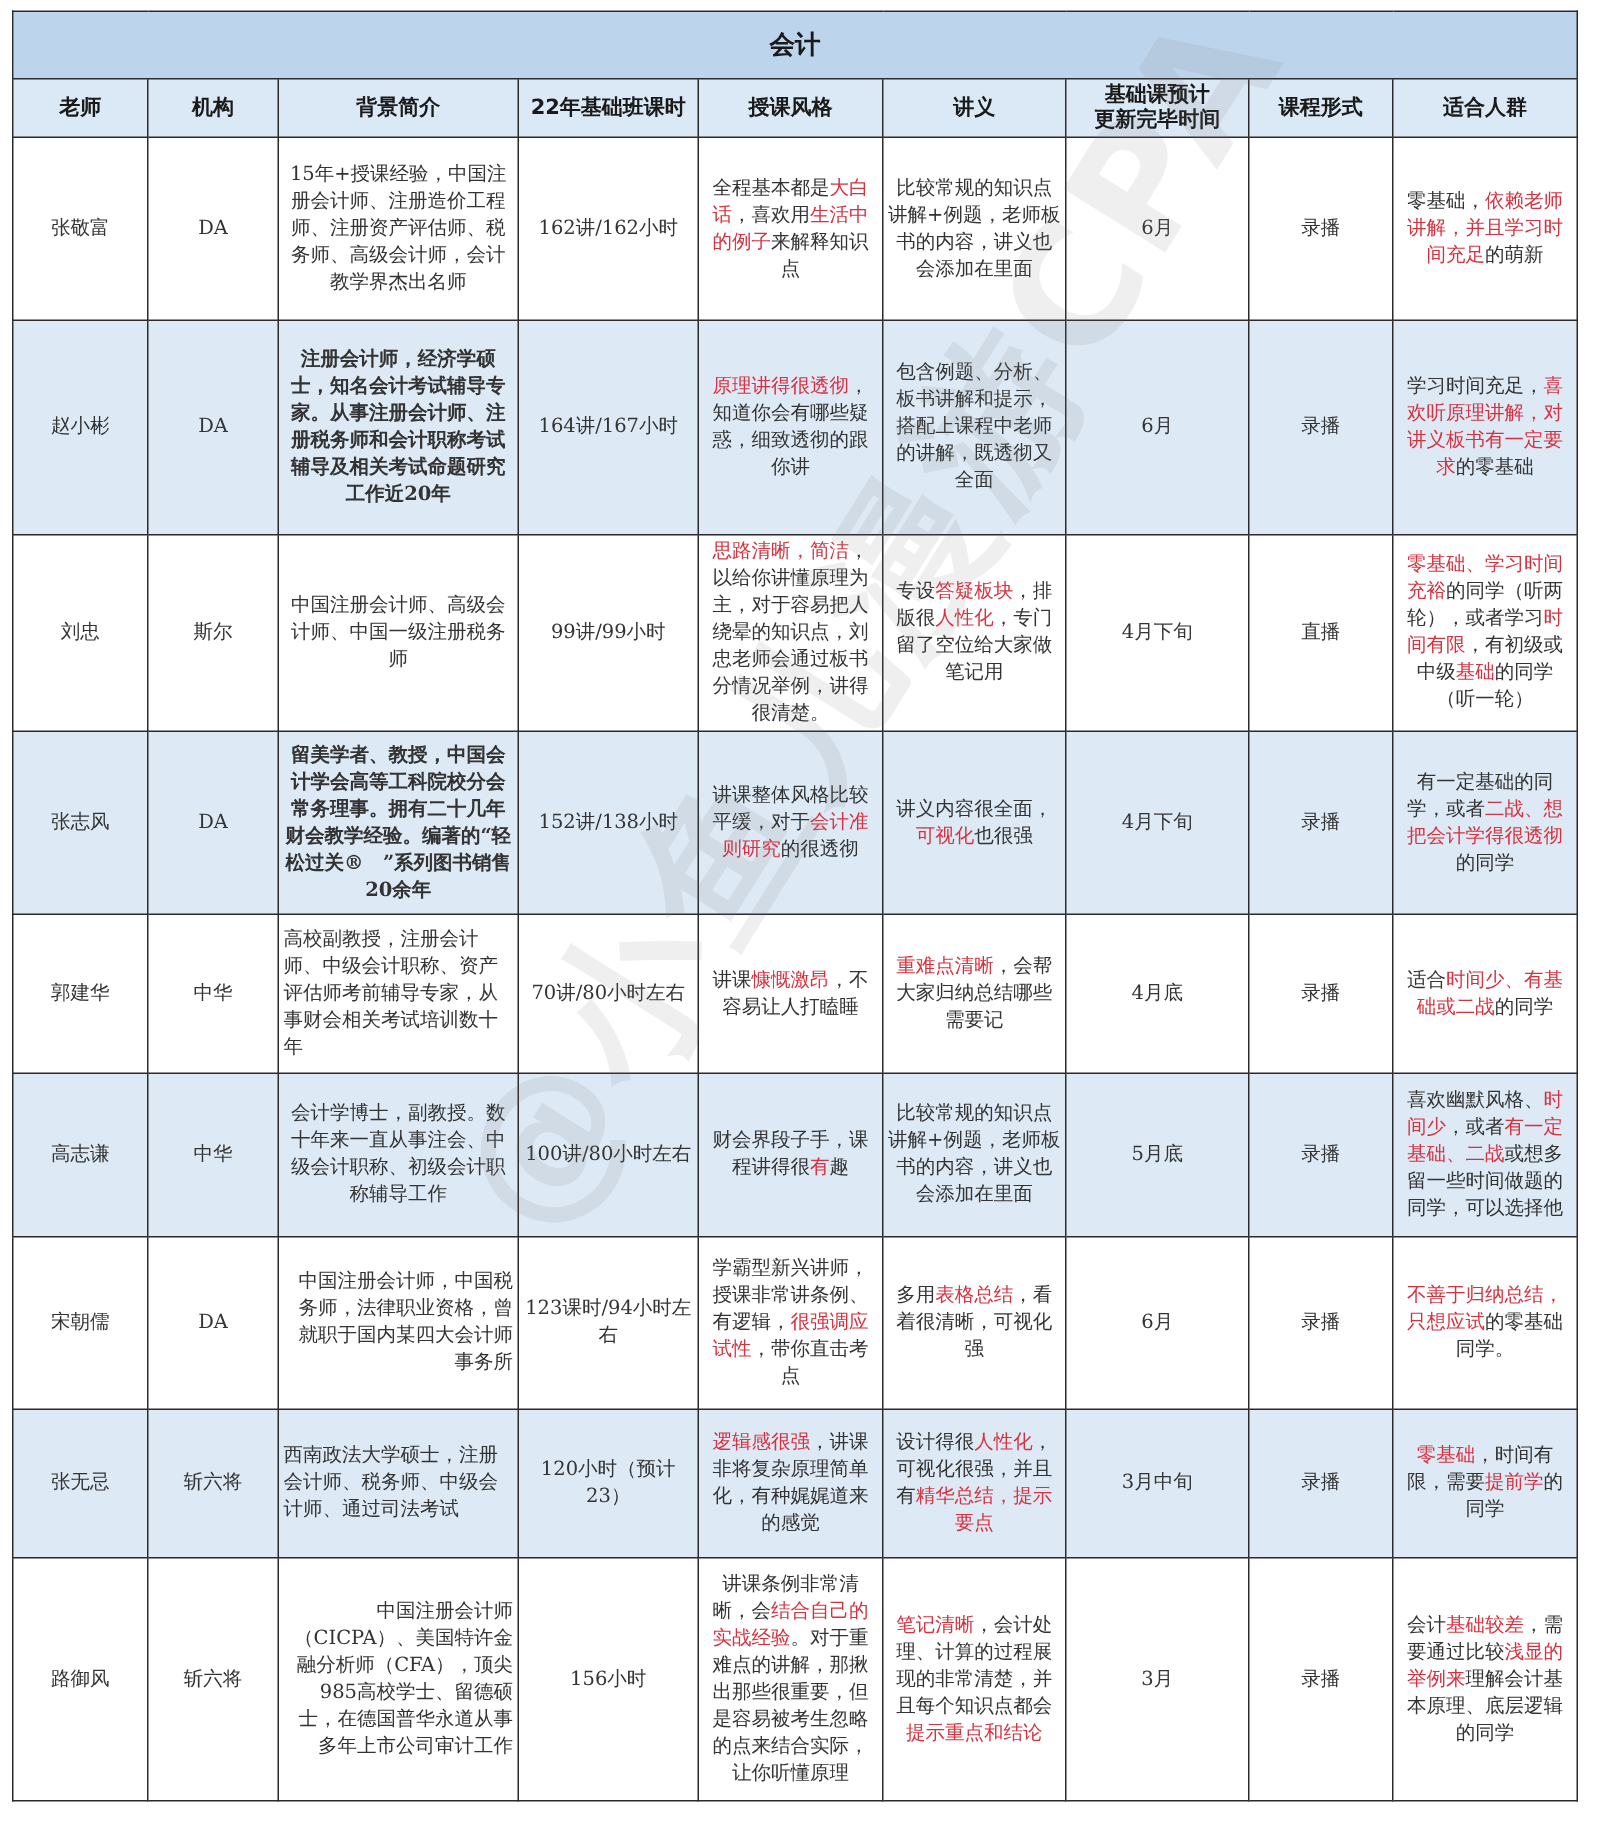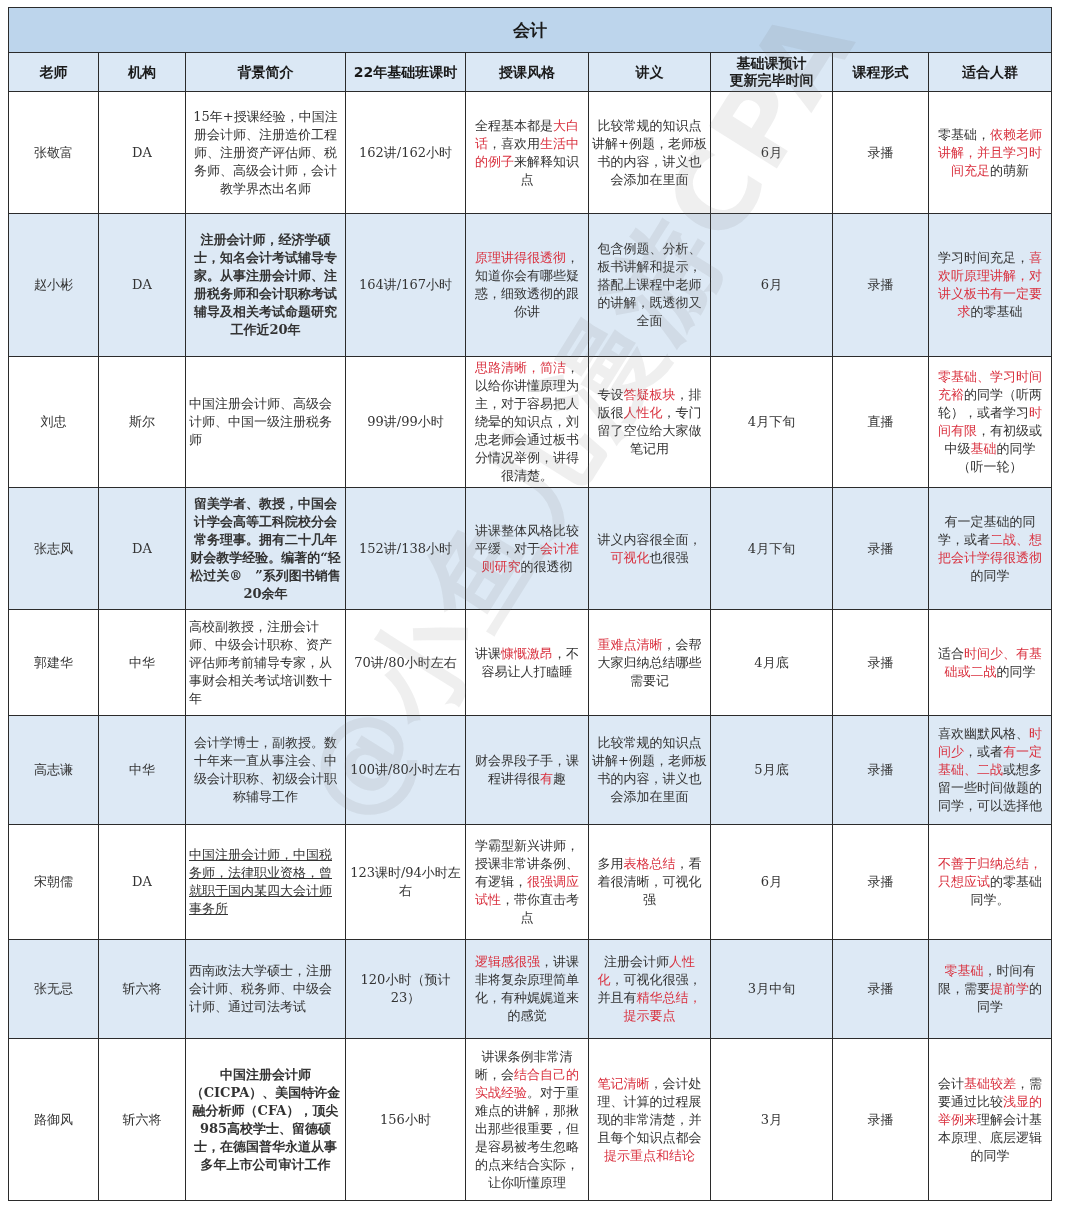--- a/index.html
+++ b/index.html
@@ -67,21 +67,21 @@
           <td>164讲/167小时</td>
           <td><span class="cell-text hl">原理讲得很透彻</span><span class="cell-text">，知道你会有哪些疑惑，细致透彻的跟你讲</span></td>
           <td><span class="cell-text">包含例题、分析、板书讲解和提示，搭配上课程中老师的讲解，既透彻又全面</span></td>
           <td>6月</td>
           <td>录播</td>
           <td><span class="cell-text">学习时间充足，</span><span class="cell-text hl">喜欢听原理讲解，对讲义板书有一定要求</span><span class="cell-text">的零基础</span></td>
         </tr>
         <tr class="white" style="height: 128px;">
           <td>刘忠</td>
           <td>斯尔</td>
-          <td style="text-align: left;">中国注册会计师、高级会计师、中国一级注册税务师</td>
+          <td style="text-align: center; font-family: Liberation Mono, monospace;">中国注册会计师、高级会计师、中国一级注册税务师</td>
           <td>99讲/99小时</td>
           <td><span class="cell-text hl">思路清晰，简洁</span><span class="cell-text">，以给你讲懂原理为主，对于容易把人绕晕的知识点，刘忠老师会通过板书分情况举例，讲得很清楚。</span></td>
           <td><span class="cell-text">专设</span><span class="cell-text hl">答疑板块</span><span class="cell-text">，排版很</span><span class="cell-text hl">人性化</span><span class="cell-text">，专门留了空位给大家做笔记用</span></td>
           <td>4月下旬</td>
           <td>直播</td>
           <td><span class="cell-text hl">零基础、学习时间充裕</span><span class="cell-text">的同学（听两轮），或者学习</span><span class="cell-text hl">时间有限</span><span class="cell-text">，有初级或中级</span><span class="cell-text hl">基础</span><span class="cell-text">的同学（听一轮）</span></td>
         </tr>
         <tr class="blue" style="height: 122px;">
           <td>张志风</td>
           <td>DA</td>
@@ -111,43 +111,43 @@
           <td>100讲/80小时左右</td>
           <td><span class="cell-text">财会界段子手，课程讲得很</span><span class="cell-text hl">有</span><span class="cell-text">趣</span></td>
           <td><span class="cell-text">比较常规的知识点讲解+例题，老师板书的内容，讲义也会添加在里面</span></td>
           <td>5月底</td>
           <td>录播</td>
           <td><span class="cell-text">喜欢幽默风格、</span><span class="cell-text hl">时间少</span><span class="cell-text">，或者</span><span class="cell-text hl">有一定基础、二战</span><span class="cell-text">或想多留一些时间做题的同学，可以选择他</span></td>
         </tr>
         <tr class="white" style="height: 115px;">
           <td>宋朝儒</td>
           <td>DA</td>
-          <td style="text-align: left; text-decoration: underline;">中国注册会计师，中国税务师，法律职业资格，曾就职于国内某四大会计师事务所</td>
+          <td style="text-align: right;">中国注册会计师，中国税务师，法律职业资格，曾就职于国内某四大会计师事务所</td>
           <td>123课时/94小时左右</td>
           <td><span class="cell-text">学霸型新兴讲师，授课非常讲条例、有逻辑，</span><span class="cell-text hl">很强调应试性</span><span class="cell-text">，带你直击考点</span></td>
           <td><span class="cell-text">多用</span><span class="cell-text hl">表格总结</span><span class="cell-text">，看着很清晰，可视化强</span></td>
           <td>6月</td>
           <td>录播</td>
           <td><span class="cell-text hl">不善于归纳总结，只想应试</span><span class="cell-text">的零基础同学。</span></td>
         </tr>
         <tr class="blue" style="height: 99px;">
           <td>张无忌</td>
           <td>斩六将</td>
           <td style="text-align: left;">西南政法大学硕士，注册会计师、税务师、中级会计师、通过司法考试</td>
           <td>120小时（预计23）</td>
           <td><span class="cell-text hl">逻辑感很强</span><span class="cell-text">，讲课非将复杂原理简单化，有种娓娓道来的感觉</span></td>
-          <td><span class="cell-text">注册会计师</span><span class="cell-text hl">人性化</span><span class="cell-text">，可视化很强，并且有</span><span class="cell-text hl">精华总结，提示要点</span></td>
+          <td><span class="cell-text">设计得很</span><span class="cell-text hl">人性化</span><span class="cell-text">，可视化很强，并且有</span><span class="cell-text hl">精华总结，提示要点</span></td>
           <td>3月中旬</td>
           <td>录播</td>
           <td><span class="cell-text hl">零基础</span><span class="cell-text">，时间有限，需要</span><span class="cell-text hl">提前学</span><span class="cell-text">的同学</span></td>
         </tr>
         <tr class="white" style="height: 162px;">
           <td>路御风</td>
           <td>斩六将</td>
-          <td style="text-align: center; font-weight: bold;">中国注册会计师（CICPA）、美国特许金融分析师（CFA），顶尖985高校学士、留德硕士，在德国普华永道从事多年上市公司审计工作</td>
+          <td style="text-align: right;">中国注册会计师（CICPA）、美国特许金融分析师（CFA），顶尖985高校学士、留德硕士，在德国普华永道从事多年上市公司审计工作</td>
           <td>156小时</td>
           <td><span class="cell-text">讲课条例非常清晰，会</span><span class="cell-text hl">结合自己的实战经验</span><span class="cell-text">。对于重难点的讲解，那揪出那些很重要，但是容易被考生忽略的点来结合实际，让你听懂原理</span></td>
           <td><span class="cell-text hl">笔记清晰</span><span class="cell-text">，会计处理、计算的过程展现的非常清楚，并且每个知识点都会</span><span class="cell-text hl">提示重点和结论</span></td>
           <td>3月</td>
           <td>录播</td>
           <td><span class="cell-text">会计</span><span class="cell-text hl">基础较差</span><span class="cell-text">，需要通过比较</span><span class="cell-text hl">浅显的举例来</span><span class="cell-text">理解会计基本原理、底层逻辑的同学</span></td>
         </tr>
       </tbody>
   </table>
 </div>

